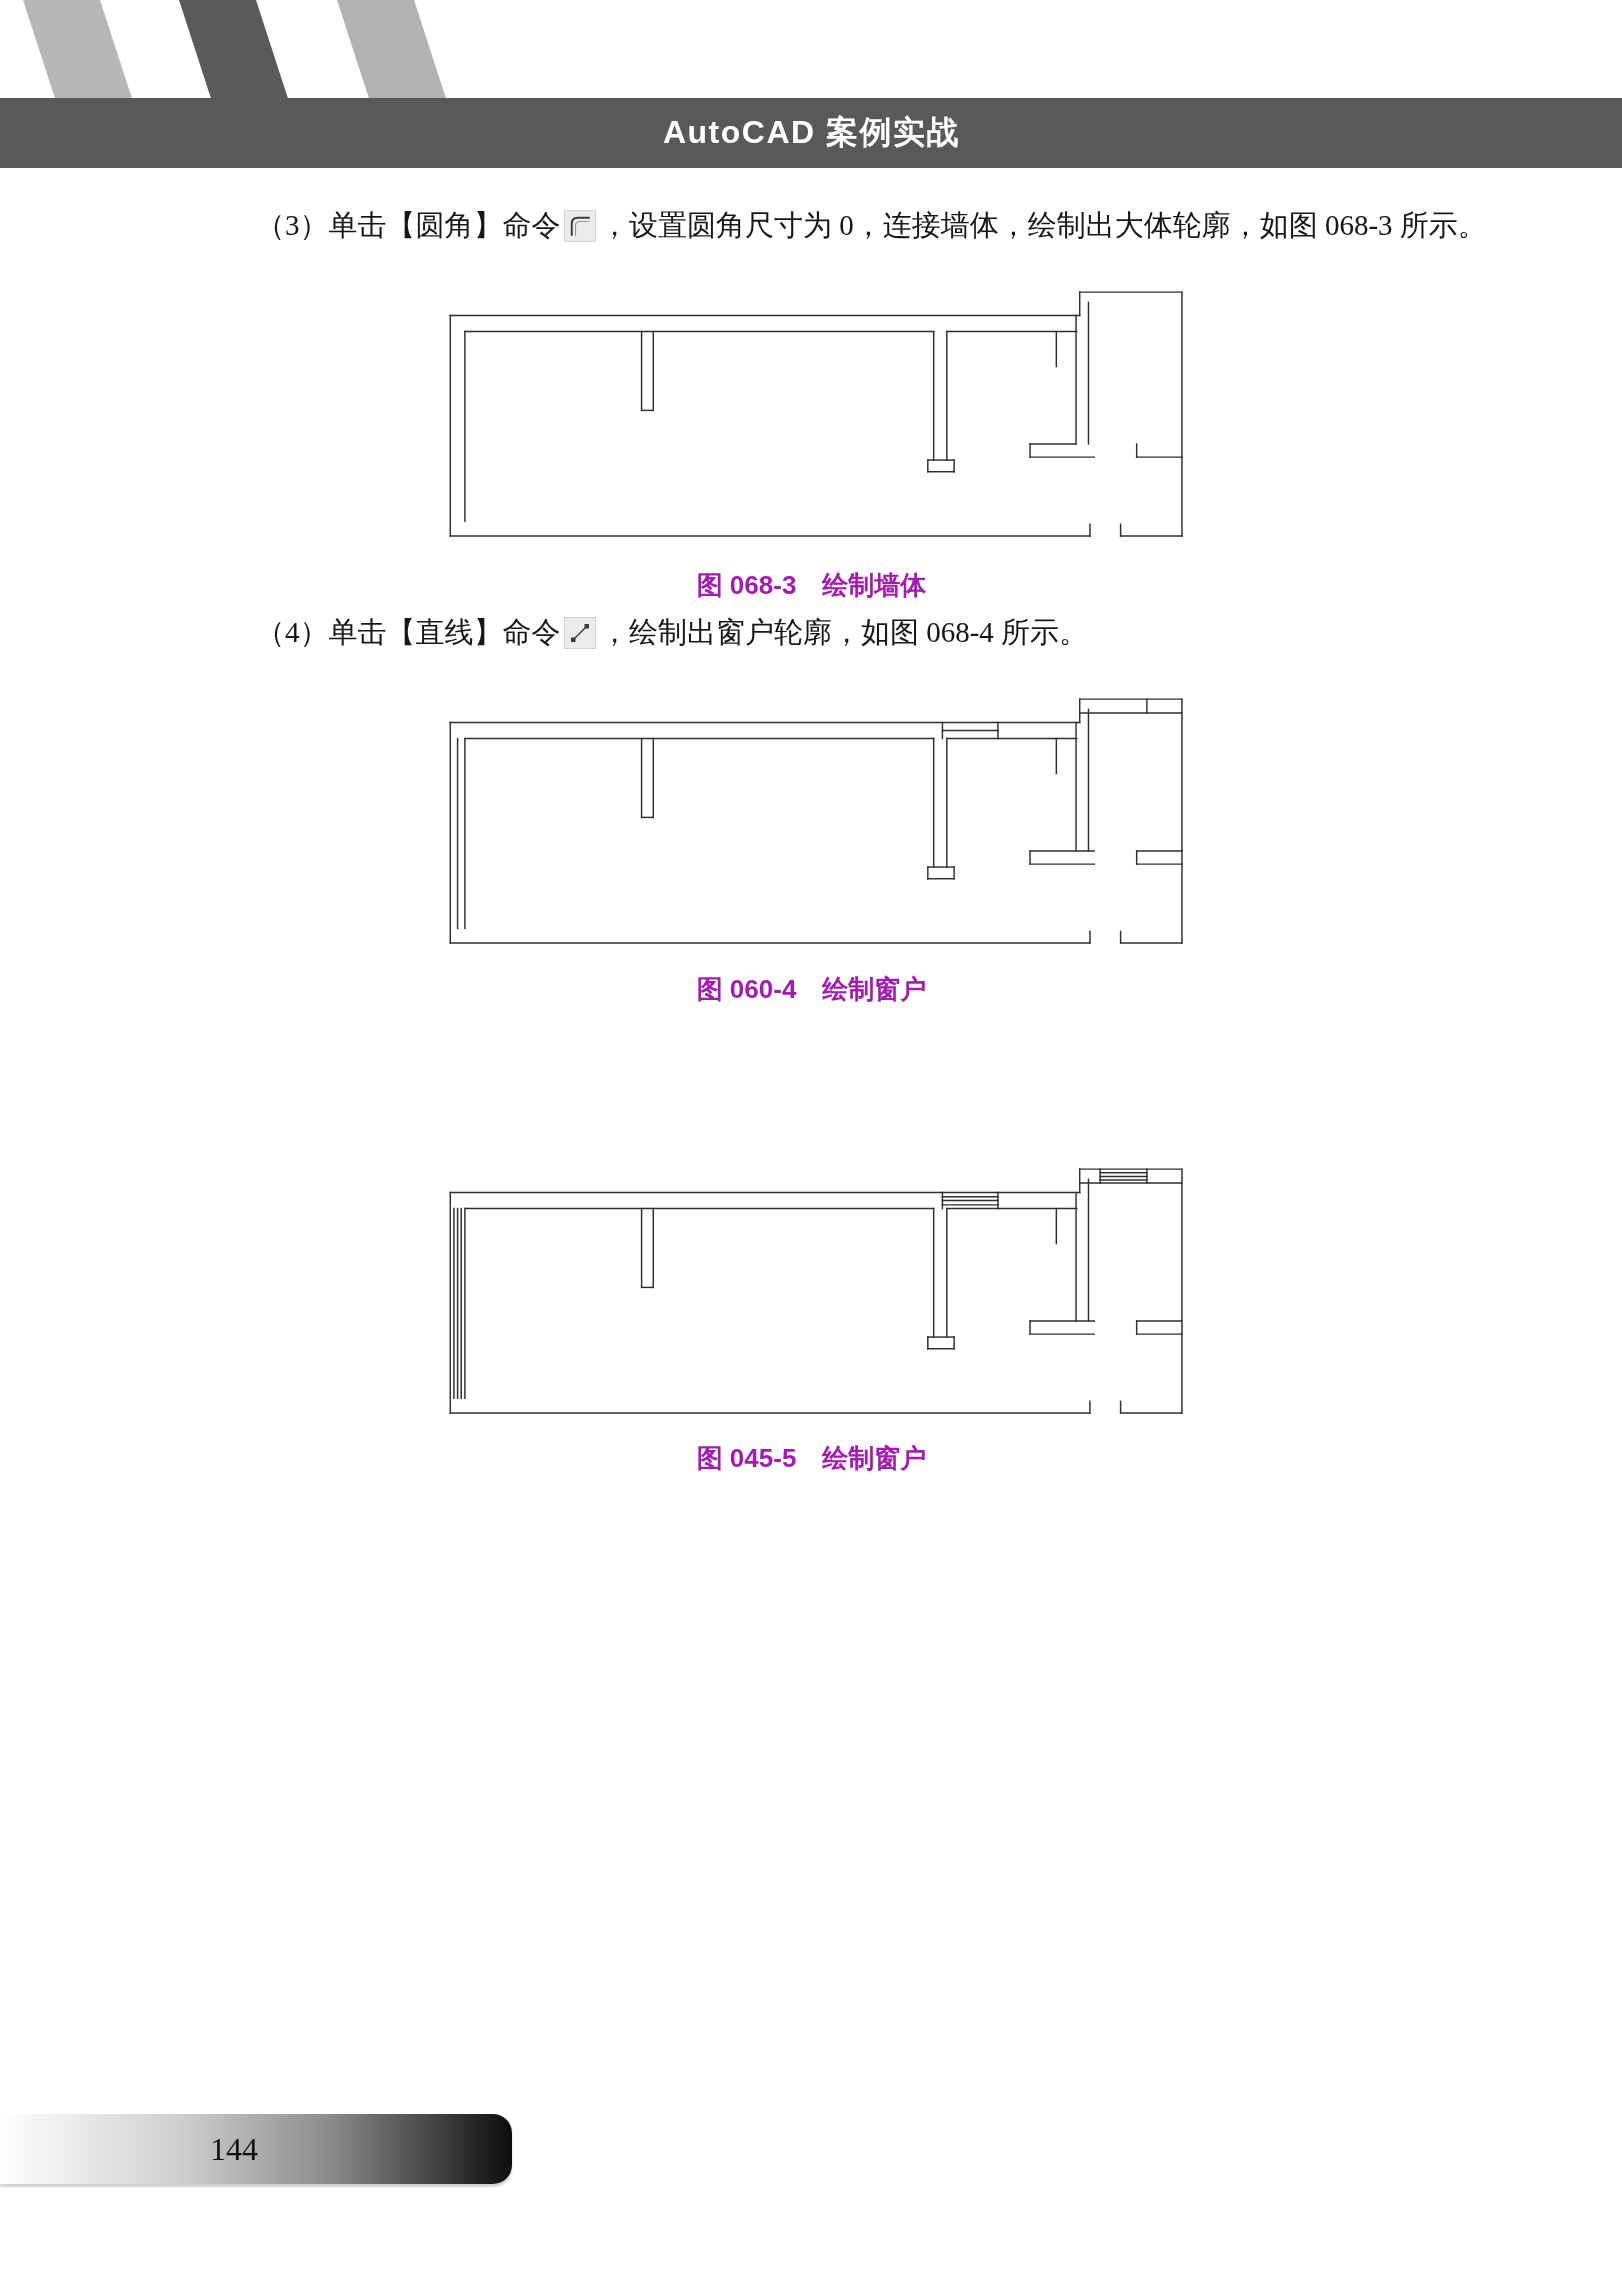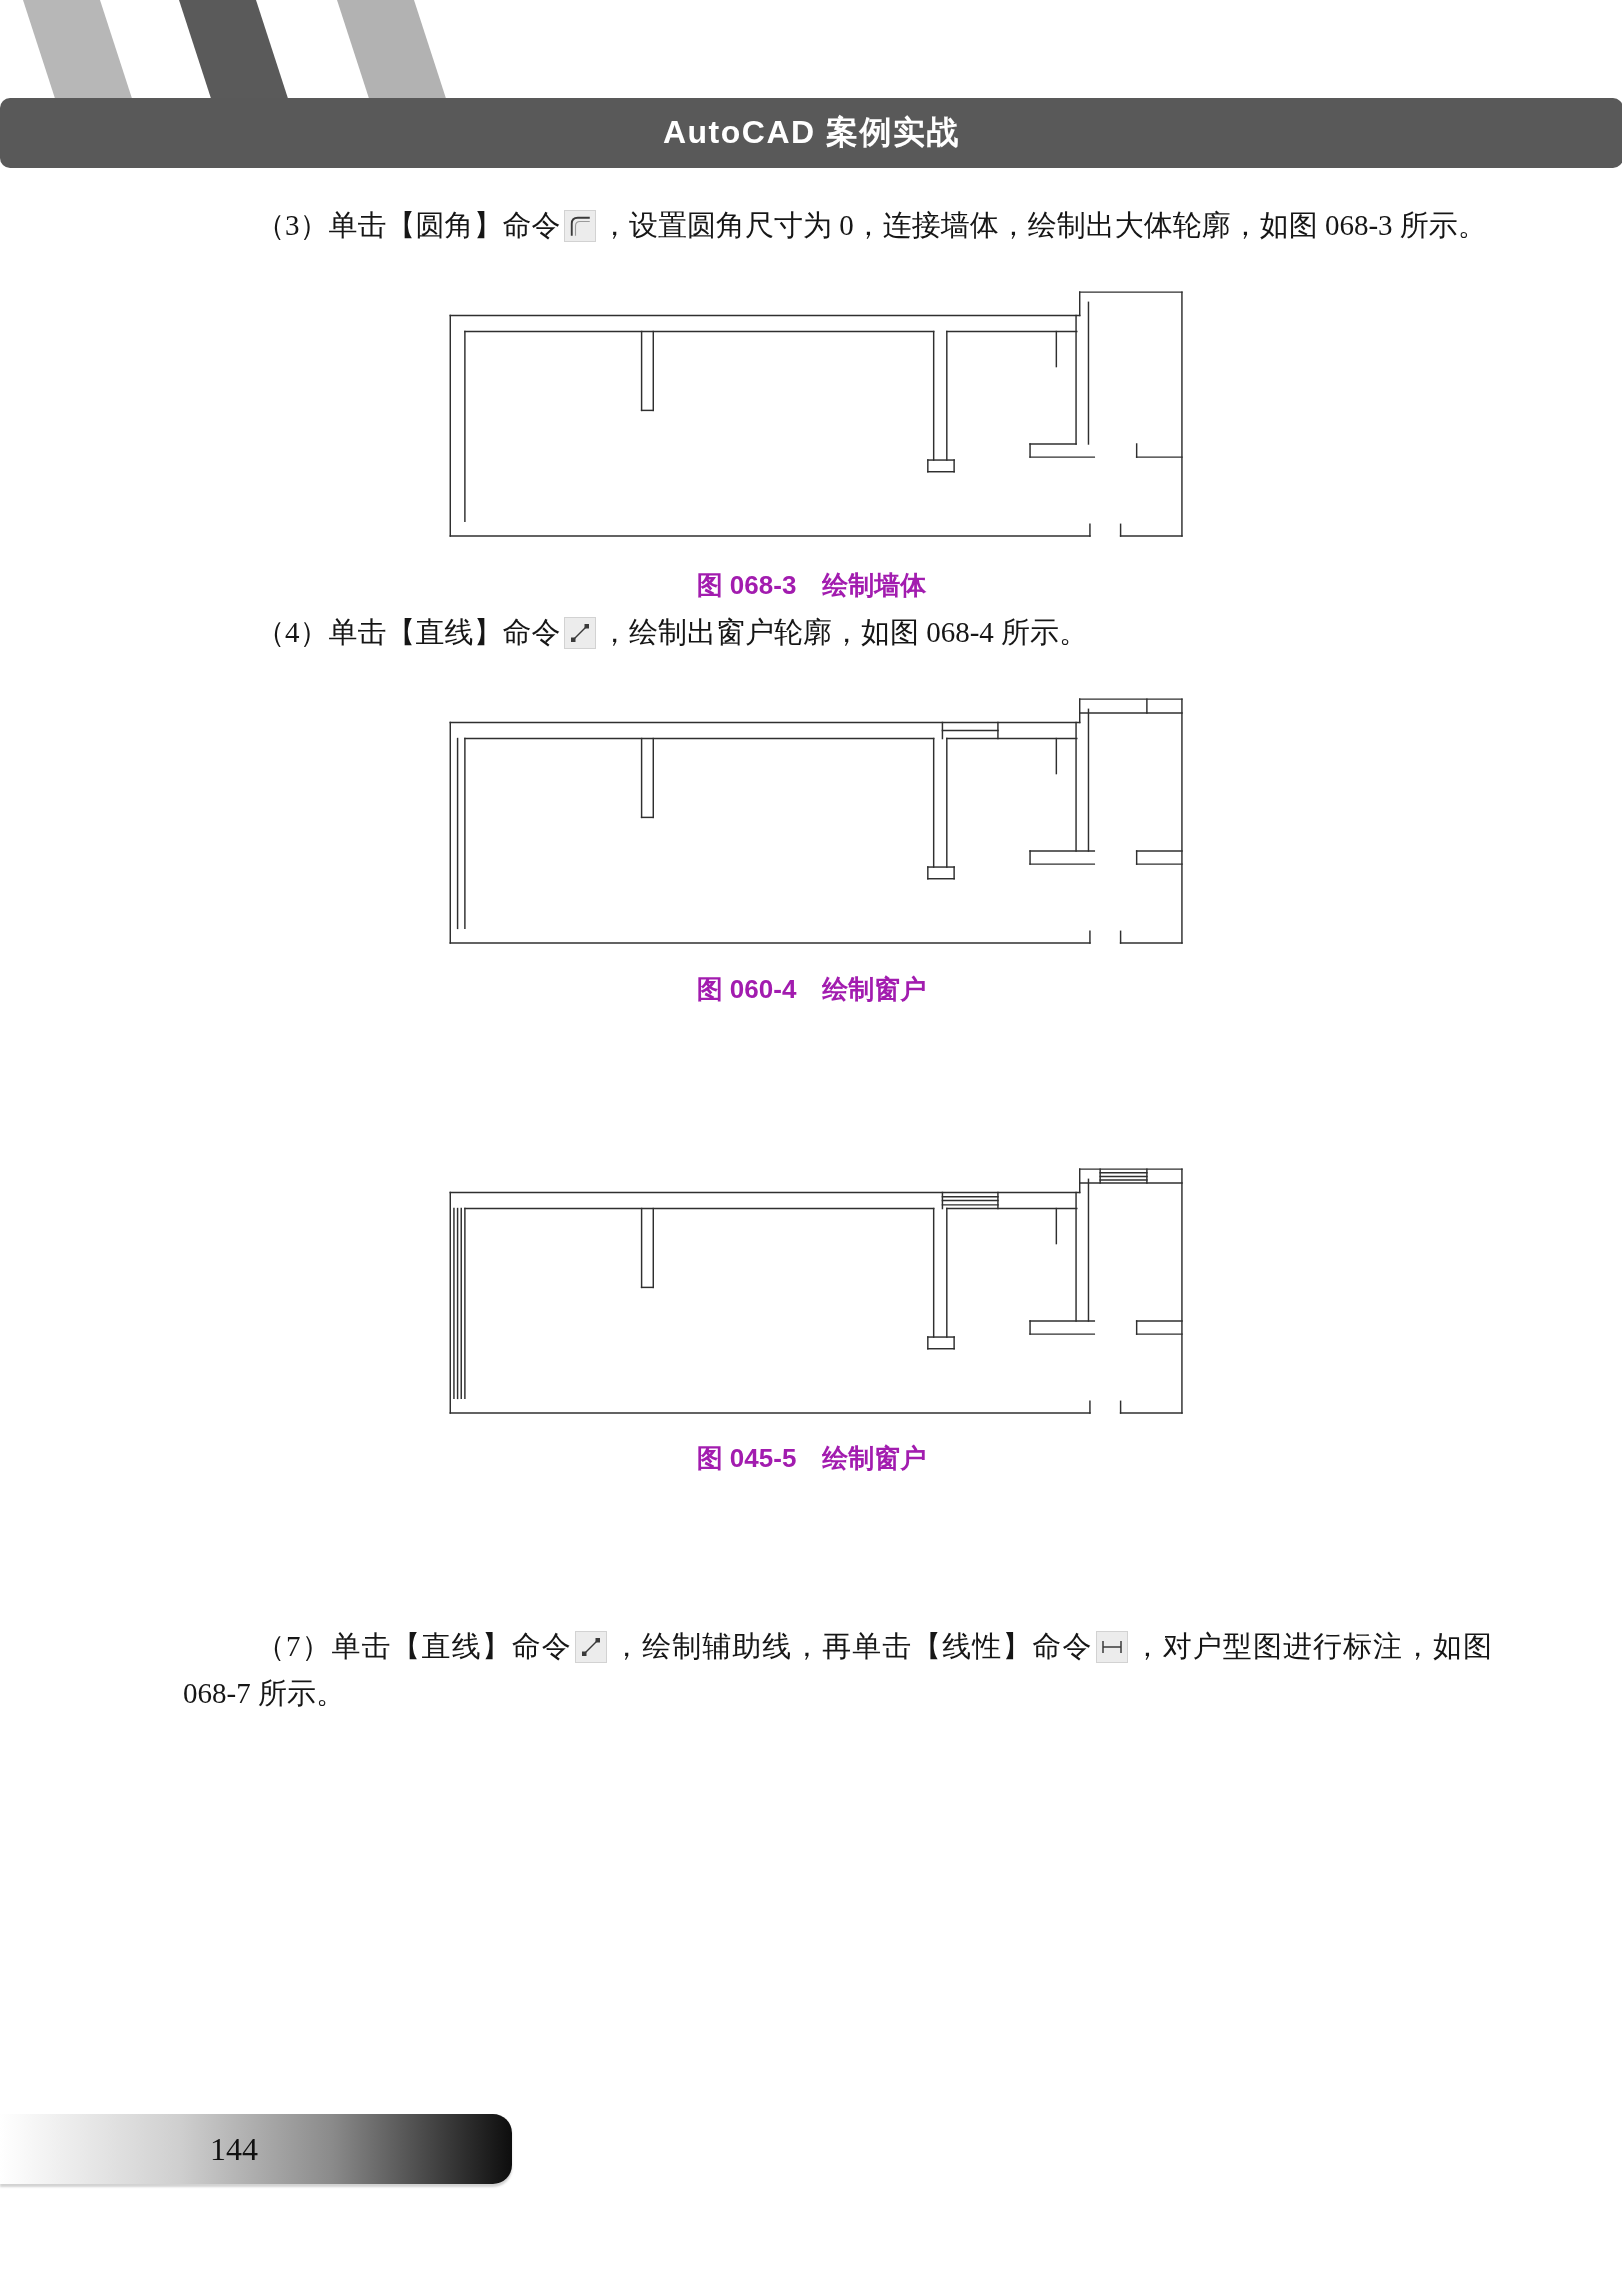--- a/index.html
+++ b/index.html
@@ -6,21 +6,21 @@
   .page{position:relative;width:1623px;height:2295px;background:#ffffff;overflow:hidden;
         font-family:"Liberation Serif","DejaVu Serif",serif;color:#161616;}
 
   
   .stripes{position:absolute;top:0;left:0;width:555px;height:98px;}
   .stripe{position:absolute;top:0;height:98px;width:77px;transform:skewX(18deg);transform-origin:0 0;}
   .s1{left:23.4px;}
   .s2{left:179px;}
   .s3{left:337px;}
   .banner{position:absolute;top:98px;left:0;width:1623px;height:70px;
-          display:flex;align-items:center;justify-content:center;border-radius:10px;}
+          display:flex;align-items:center;justify-content:center;}
   .banner span{font-family:"Liberation Sans","DejaVu Sans",sans-serif;font-size:32px;
                font-weight:bold;letter-spacing:1.5px;color:#ffffff;}
 
   
   .para{position:absolute;left:183px;width:1309px;margin:0;font-size:29px;line-height:47px;
         text-align:justify;text-indent:73px;}
   .p3{top:202px;}
   .p4{top:609px;}
   .p5{top:1048px;}
   .p6{top:1525px;}
@@ -191,28 +191,19 @@
       <line x1="710" y1="57" x2="786" y2="57" stroke="#2f2f2f" stroke-width="2" stroke-linecap="square"></line>
       <line x1="898" y1="27" x2="1038" y2="27" stroke="#2f2f2f" stroke-width="2" stroke-linecap="square"></line>
       <line x1="926" y1="8" x2="926" y2="27" stroke="#2f2f2f" stroke-width="2" stroke-linecap="square"></line>
       <line x1="990" y1="8" x2="990" y2="27" stroke="#2f2f2f" stroke-width="2" stroke-linecap="square"></line>
       <line x1="926" y1="13" x2="990" y2="13" stroke="#2f2f2f" stroke-width="2" stroke-linecap="square"></line>
       <line x1="926" y1="18" x2="990" y2="18" stroke="#2f2f2f" stroke-width="2" stroke-linecap="square"></line>
       <line x1="926" y1="23" x2="990" y2="23" stroke="#2f2f2f" stroke-width="2" stroke-linecap="square"></line>
     </svg>
   <div class="caption cap3">图 045-5　绘制窗户</div>
 
-  <p class="para p7"><span>（7）单击【直线】命令</span><span class="cmd-icon"><svg viewBox="0 0 40 40">
-          <line x1="11" y1="29" x2="29" y2="11" stroke="#3a3a3a" stroke-width="2"></line>
-          <rect x="8" y="26" width="6" height="6" fill="#3a3a3a"></rect>
-          <rect x="26" y="8" width="6" height="6" fill="#3a3a3a"></rect>
-        </svg></span><span>，绘制辅助线，再单击【线性】命令</span><span class="cmd-icon"><svg viewBox="0 0 40 40">
-          <line x1="8" y1="12" x2="8" y2="28" stroke="#3a3a3a" stroke-width="2"></line>
-          <line x1="32" y1="12" x2="32" y2="28" stroke="#3a3a3a" stroke-width="2"></line>
-          <line x1="8" y1="20" x2="32" y2="20" stroke="#3a3a3a" stroke-width="2"></line>
-        </svg></span><span>，对户型图进行标注，如图 068-7 所示。</span></p>
 
   <div class="footer-bar" style="background: linear-gradient(90deg, rgb(255, 255, 255) 0%, rgb(207, 207, 207) 35%, rgb(138, 138, 138) 65%, rgb(13, 13, 13) 100%);">
     <span class="pagenum">144</span>
   </div>
 
 </div>
 
 
 </body></html>

